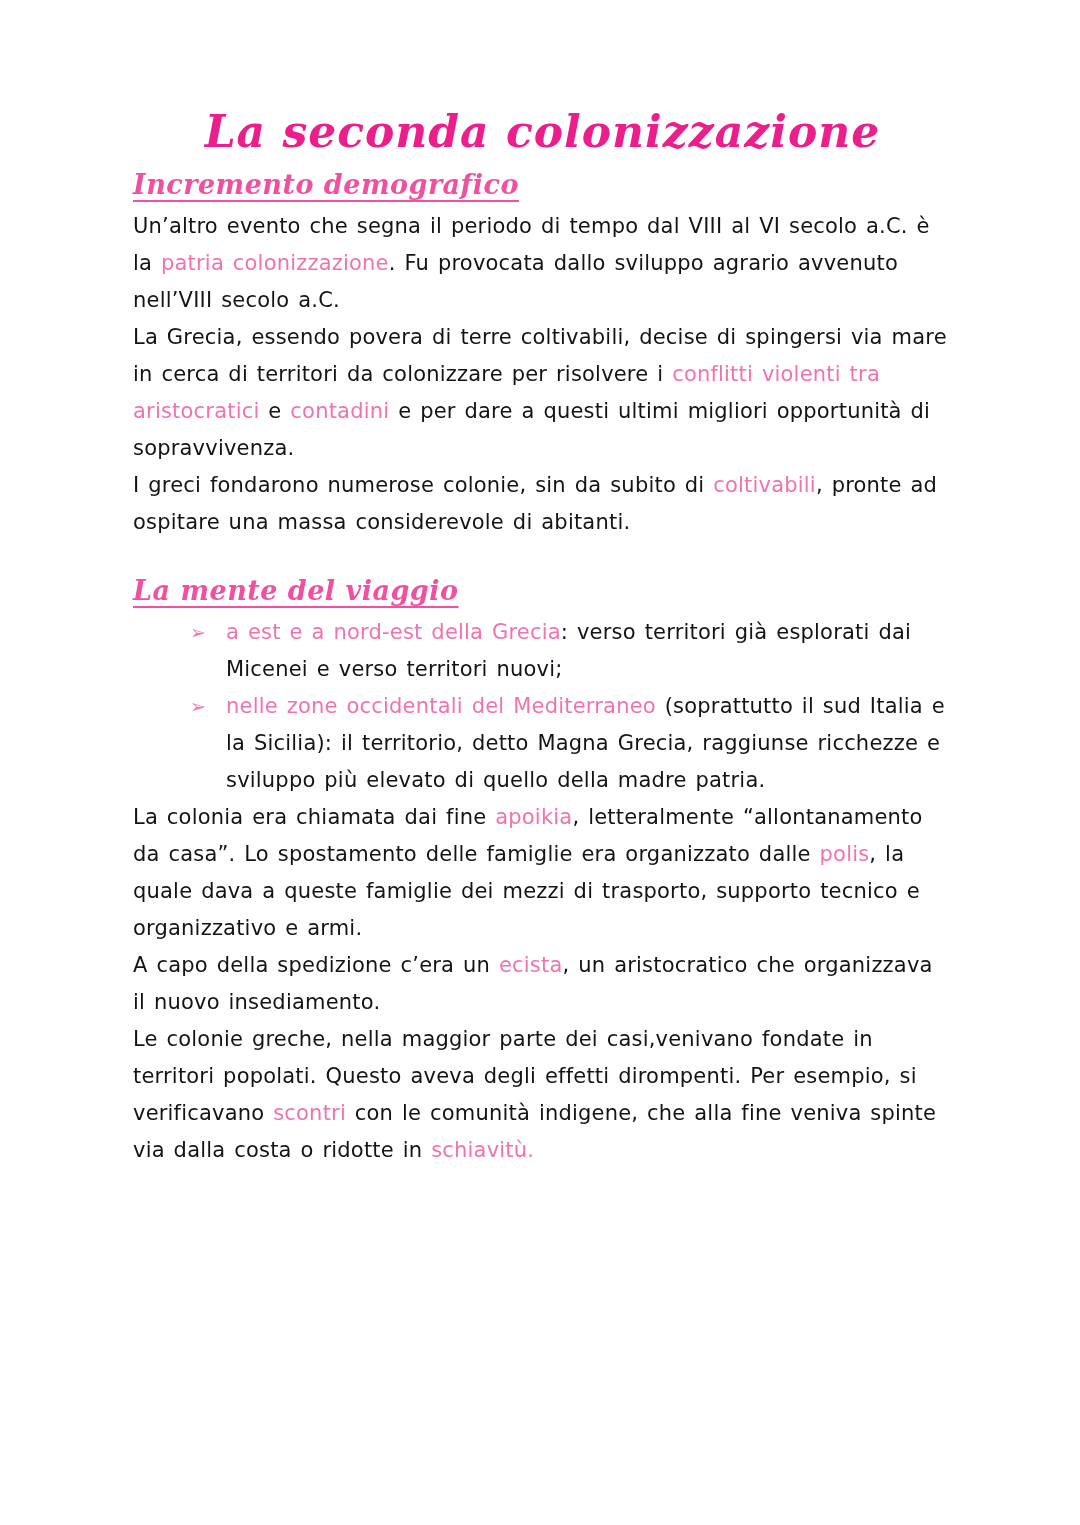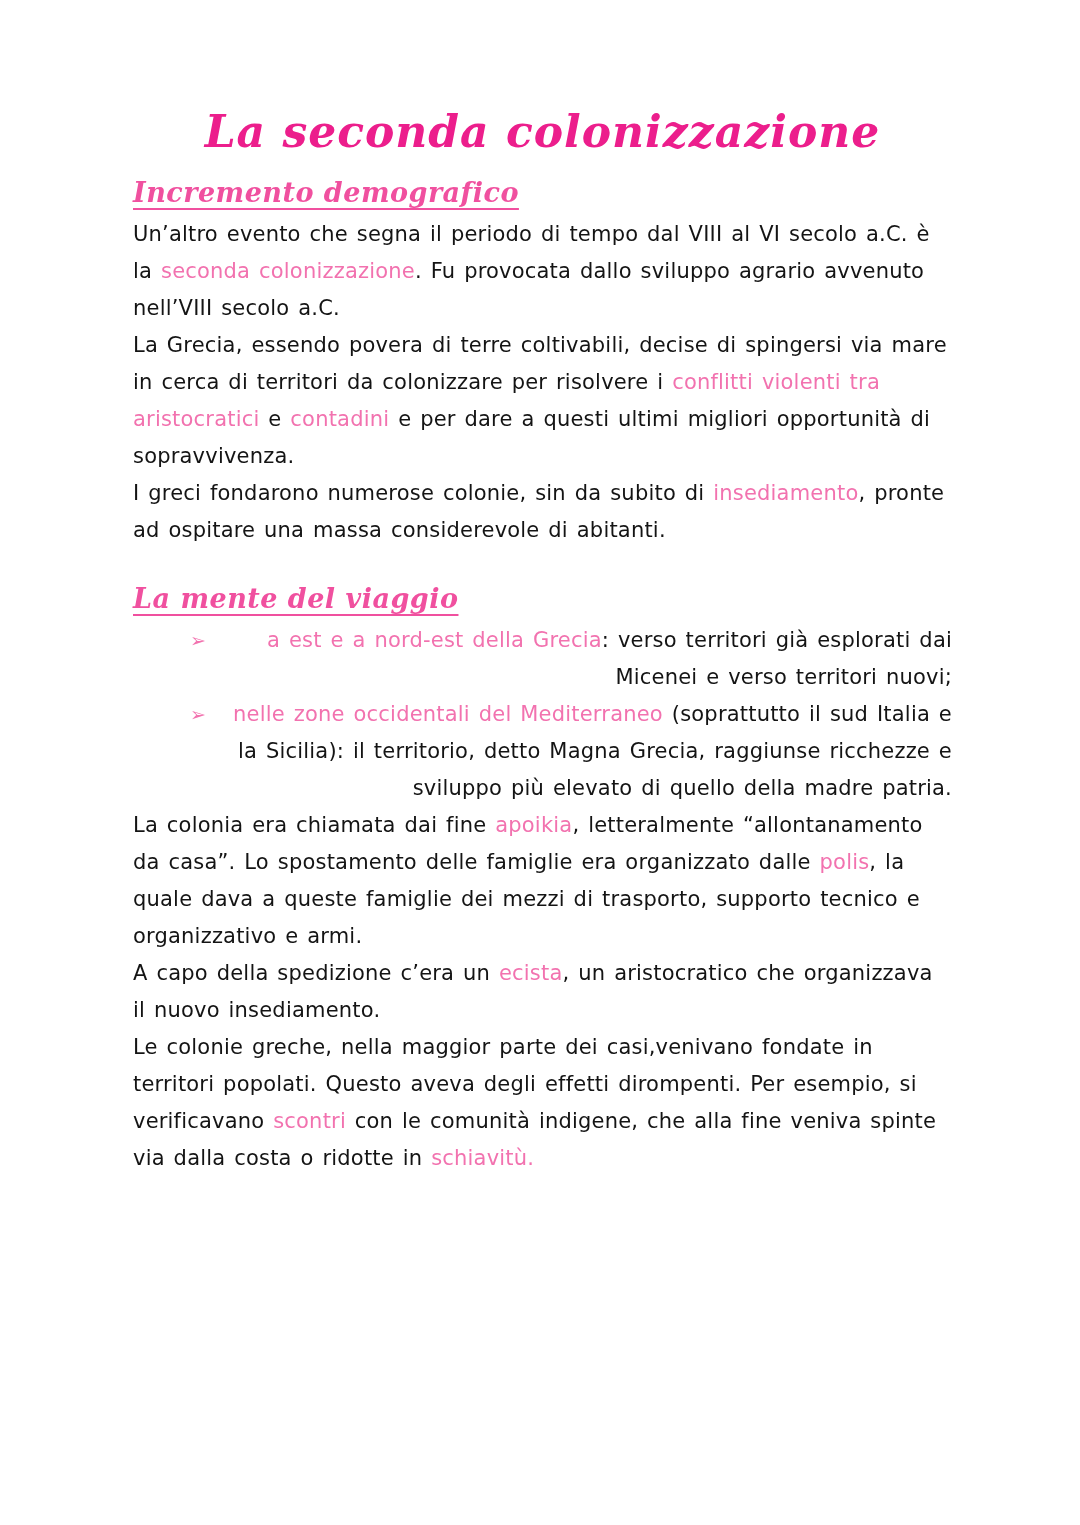--- a/index.html
+++ b/index.html
@@ -39,21 +39,21 @@
     font-family: "DejaVu Serif", "Liberation Serif", serif;
     font-style: italic;
     font-weight: bold;
     font-size: 27px;
     letter-spacing: 0.5px;
     color: var(--heading);
     text-decoration: underline;
     text-decoration-thickness: 2px;
     text-underline-offset: 6px;
   }
-  section:first-of-type h2.heading { margin-top: 20px; }
+  section:first-of-type h2.heading { margin-top: 12px; }
   p.body-par {
     margin: 0;
     font-size: 21px;
     line-height: 37px;
     color: var(--body);
     word-spacing: 2px;
     letter-spacing: 0.2px;
   }
   .pink { color: var(--highlight); }
   ul.bullets {
@@ -68,37 +68,37 @@
     color: var(--body);
     word-spacing: 2px;
     letter-spacing: 0.2px;
   }
   .bullet-arrow {
     flex: 0 0 36px;
     width: 36px;
     color: var(--highlight);
     font-size: 19px;
   }
-  .bullet-text { flex: 1; text-align: right; }
+  .bullet-text { flex: 1; }
 </style>
 </head>
 <body>
 
 <div class="page">
 
   <h1 class="title">La seconda colonizzazione</h1>
 
   <section>
     <h2 class="heading">Incremento demografico</h2>
-    <p class="body-par"><span>Un’altro evento che segna il periodo di tempo dal VIII al VI secolo a.C. è la </span><span class="pink">seconda colonizzazione</span><span>. Fu provocata dallo sviluppo agrario avvenuto nell’VIII secolo a.C.</span></p>
+    <p class="body-par"><span>Un’altro evento che segna il periodo di tempo dal VIII al VI secolo a.C. è la </span><span class="pink">patria colonizzazione</span><span>. Fu provocata dallo sviluppo agrario avvenuto nell’VIII secolo a.C.</span></p>
   </section>
 
   <section>
     <p class="body-par"><span>La Grecia, essendo povera di terre coltivabili, decise di spingersi via mare in cerca di territori da colonizzare per risolvere i </span><span class="pink">conflitti violenti tra aristocratici</span><span> e </span><span class="pink">contadini</span><span> e per dare a questi ultimi migliori opportunità di sopravvivenza.</span></p>
-    <p class="body-par"><span>I greci fondarono numerose colonie, sin da subito di </span><span class="pink">insediamento</span><span>, pronte ad ospitare una massa considerevole di abitanti.</span></p>
+    <p class="body-par"><span>I greci fondarono numerose colonie, sin da subito di </span><span class="pink">coltivabili</span><span>, pronte ad ospitare una massa considerevole di abitanti.</span></p>
   </section>
 
   <section>
     <h2 class="heading">La mente del viaggio</h2>
     <ul class="bullets">
       <li>
         <span class="bullet-arrow">➢</span>
         <span class="bullet-text"><span class="pink">a est e a nord-est della Grecia</span><span>: verso territori già esplorati dai Micenei e verso territori nuovi;</span></span>
       </li>
       <li>

